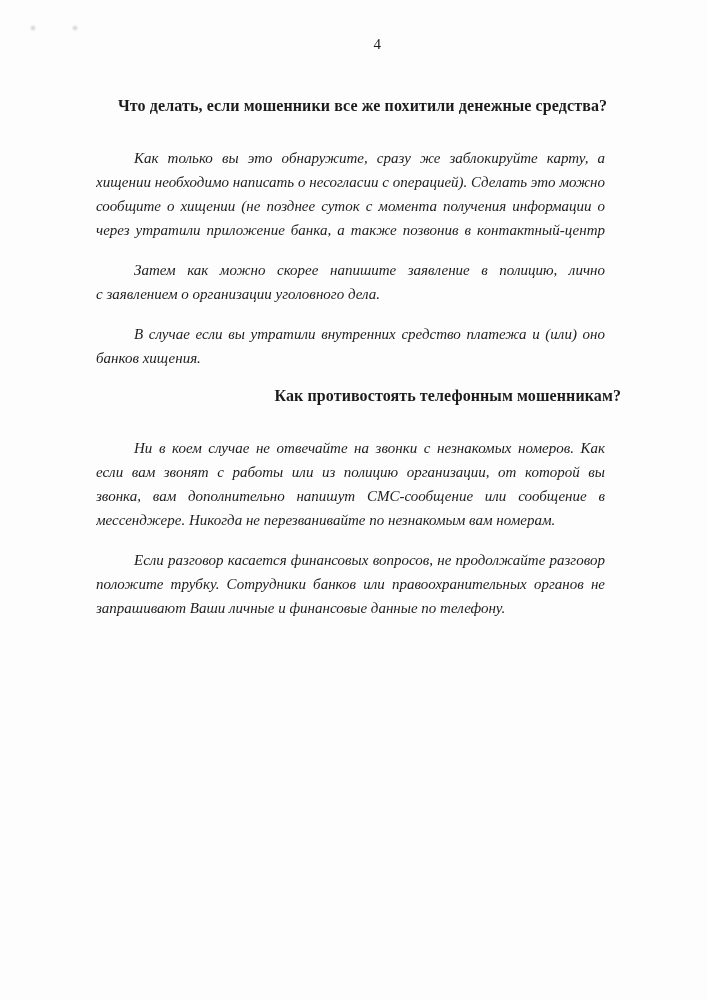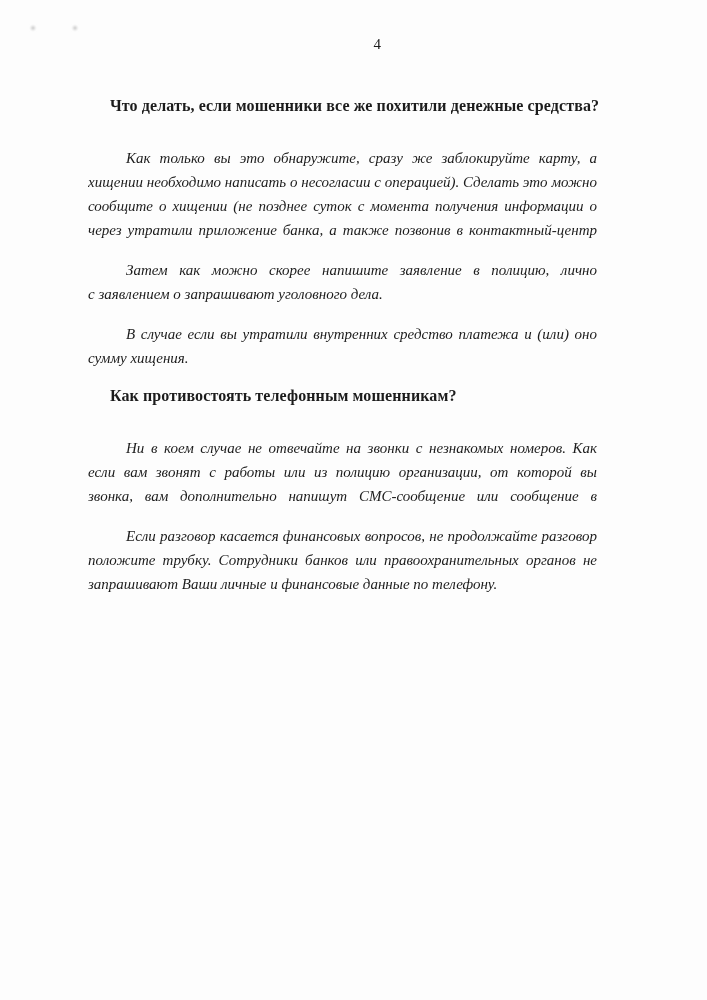--- a/index.html
+++ b/index.html
@@ -29,34 +29,34 @@
     left:0;
     width:100%;
     text-align:center;
     font-size:15px;
     letter-spacing:0.3px;
     padding-left:48px;
     box-sizing:border-box;
   }
   .body-col {
     position:absolute;
-    left:72px;
+    left:80px;
     top:0;
     width:541px;
   }
   .heading {
     margin:0;
     padding-left:38px;
     font-size:16px;
     font-weight:bold;
     line-height:20px;
     letter-spacing:0.1px;
   }
   .heading.first { margin-top:96px; }
-  .heading.second { margin-top:13px; }
+  .heading.second { margin-top:13px;text-align:right; }
   .para { margin:16px;font-style:italic; }
   .para.after-heading { margin-top:30px; }
   .line {
     height:24px;
     line-height:24px;
     font-size:15px;
     text-align:justify;
     text-align-last:justify;
     overflow:hidden;
     white-space:normal;
@@ -78,34 +78,35 @@
 
     <div class="para after-heading">
         <div class="line">Как только вы это обнаружите, сразу же заблокируйте карту, а также</div>
         <div class="line">хищении необходимо написать о несогласии с операцией). Сделать это можно</div>
         <div class="line">сообщите о хищении (не позднее суток с момента получения информации о</div>
         <div class="line">через утратили приложение банка, а также позвонив в контактный-центр или</div>
       </div>
 
     <div class="para">
         <div class="line">Затем как можно скорее напишите заявление в полицию, лично обратившись</div>
-        <div class="line last">с заявлением о запрашивают уголовного дела.</div>
+        <div class="line last">с заявлением о организации уголовного дела.</div>
       </div>
 
     <div class="para">
         <div class="line">В случае если вы утратили внутренних средство платежа и (или) оно</div>
-        <div class="line last">сумму хищения.</div>
+        <div class="line last">банков хищения.</div>
       </div>
 
     <h2 class="heading second">Как противостоять телефонным мошенникам?</h2>
 
     <div class="para after-heading">
         <div class="line">Ни в коем случае не отвечайте на звонки с незнакомых номеров. Как правило,</div>
         <div class="line">если вам звонят с работы или из полицию организации, от которой вы ожидаете</div>
         <div class="line">звонка, вам дополнительно напишут СМС-сообщение или сообщение в</div>
+        <div class="line last">мессенджере. Никогда не перезванивайте по незнакомым вам номерам.</div>
       </div>
 
     <div class="para">
         <div class="line">Если разговор касается финансовых вопросов, не продолжайте разговор и</div>
         <div class="line">положите трубку. Сотрудники банков или правоохранительных органов не</div>
         <div class="line last">запрашивают Ваши личные и финансовые данные по телефону.</div>
       </div>
   </div>
 </div>
 

